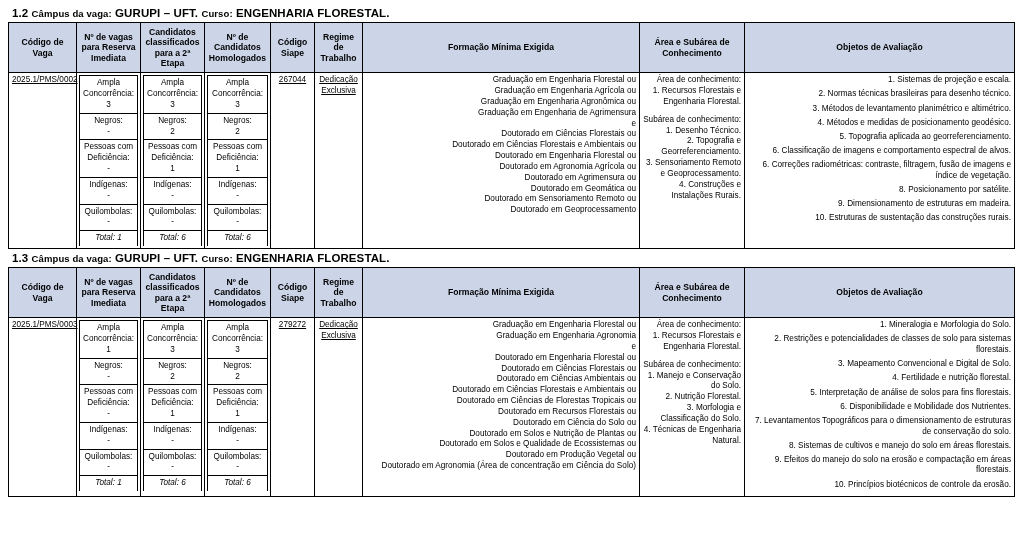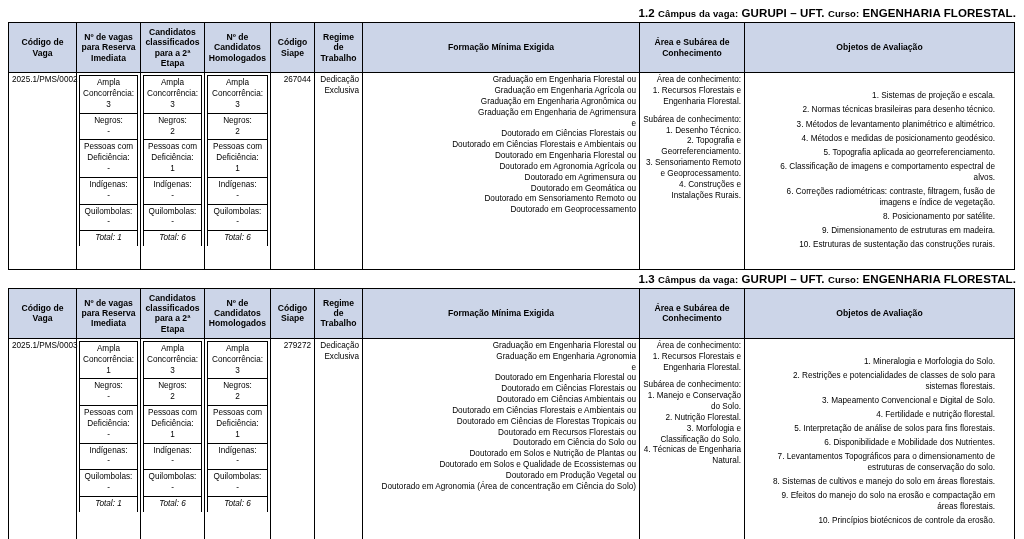--- a/index.html
+++ b/index.html
@@ -18,21 +18,20 @@
     width: 1024px;
     box-sizing: border-box;
     padding: 4px 8px 0 8px;
   }
   .section-title {
     font-size: 11.5px;
     font-weight: bold;
     margin: 3px 0 3px 4px;
     letter-spacing: 0.1px;
     white-space: nowrap;
-    text-align: right;
   }
   .section-title .sm {
     font-size: 9.5px;
     font-weight: bold;
   }
   table.vaga {
     border-collapse: collapse;
     width: 1006px;
     table-layout: fixed;
     border: 1px solid #000;
@@ -47,22 +46,23 @@
   table.vaga thead th {
     background: #ccd5e8;
     text-align: center;
     vertical-align: middle;
     font-weight: bold;
     font-size: 8.6px;
     line-height: 1.2;
     padding: 4px 2px;
   }
   td.center {
-    text-align: right;
+    text-align: center;
     vertical-align: middle;
+    text-decoration: underline;
   }
   td.cell-text {
     text-align: right;
     vertical-align: top;
   }
   .quota-table {
     width: 100%;
     border-collapse: collapse;
   }
   .quota-table td {
@@ -84,21 +84,21 @@
   .quota-val {
     padding-bottom: 2px;
   }
   .stack-cell {
     padding: 2px !important;
   }
   .line {
     display: block;
   }
   ol.obj {
-    margin: 16px;
+    margin: 0;
     padding: 0;
     list-style: none;
   }
   ol.obj li {
     margin: 0 0 3.5px 0;
     font-size: 8.2px;
     line-height: 1.3;
   }
   .spacer-line {
     display: block;

